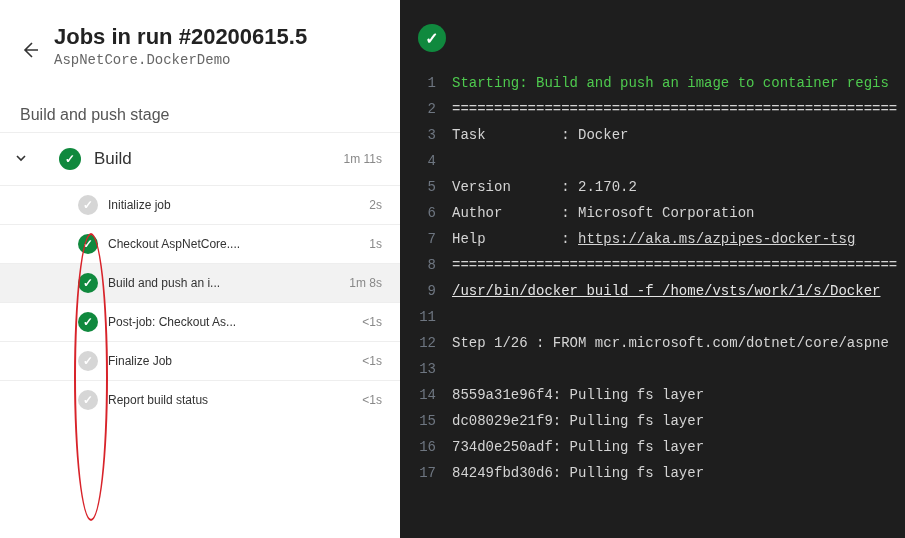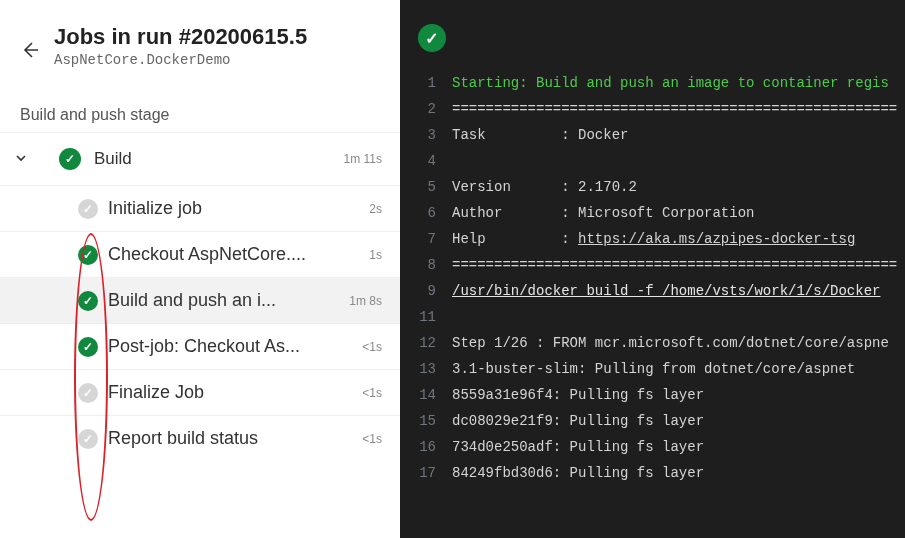--- a/index.html
+++ b/index.html
@@ -92,21 +92,21 @@
       left: 76px;
       width: 24px;
       height: 24px;
       display: flex;
       align-items: center;
       justify-content: center;
     }
     .task-row .task-name,
     .job-row .job-name {
       flex: 1;
-      font-size: 18px;
+      font-size: 12px;
       color: #333;
       white-space: nowrap;
       overflow: hidden;
       text-overflow: ellipsis;
       padding-right: 8px;
     }
     .job-row .job-name { font-size: 17px; }
     .duration {
       font-size: 12px;
       color: #888;
@@ -280,19 +280,19 @@
       <div class="log-line"><span class="line-num">2</span><span class="log-text ">=====================================================</span></div>
       <div class="log-line"><span class="line-num">3</span><span class="log-text ">Task         : Docker</span></div>
       <div class="log-line"><span class="line-num">4</span></div>
       <div class="log-line"><span class="line-num">5</span><span class="log-text ">Version      : 2.170.2</span></div>
       <div class="log-line"><span class="line-num">6</span><span class="log-text ">Author       : Microsoft Corporation</span></div>
       <div class="log-line"><span class="line-num">7</span><span class="log-text ">Help         : <span class="log-link">https://aka.ms/azpipes-docker-tsg</span></span></div>
       <div class="log-line"><span class="line-num">8</span><span class="log-text ">=====================================================</span></div>
       <div class="log-line"><span class="line-num">9</span><span class="log-text log-blue">/usr/bin/docker build -f /home/vsts/work/1/s/Docker</span></div>
       <div class="log-line"><span class="line-num">11</span><span class="log-text "></span></div>
       <div class="log-line"><span class="line-num">12</span><span class="log-text ">Step 1/26 : FROM mcr.microsoft.com/dotnet/core/aspne</span></div>
-      <div class="log-line"><span class="line-num">13</span><span class="log-text ">3.1-buster-slim: Pulling from dotnet/core/aspnet</span></div>
+      <div class="log-line"><span class="line-num">13</span></div>
       <div class="log-line"><span class="line-num">14</span><span class="log-text ">8559a31e96f4: Pulling fs layer</span></div>
       <div class="log-line"><span class="line-num">15</span><span class="log-text ">dc08029e21f9: Pulling fs layer</span></div>
       <div class="log-line"><span class="line-num">16</span><span class="log-text ">734d0e250adf: Pulling fs layer</span></div>
       <div class="log-line"><span class="line-num">17</span><span class="log-text ">84249fbd30d6: Pulling fs layer</span></div>
     </div>
 </div>
 
 </body></html>

